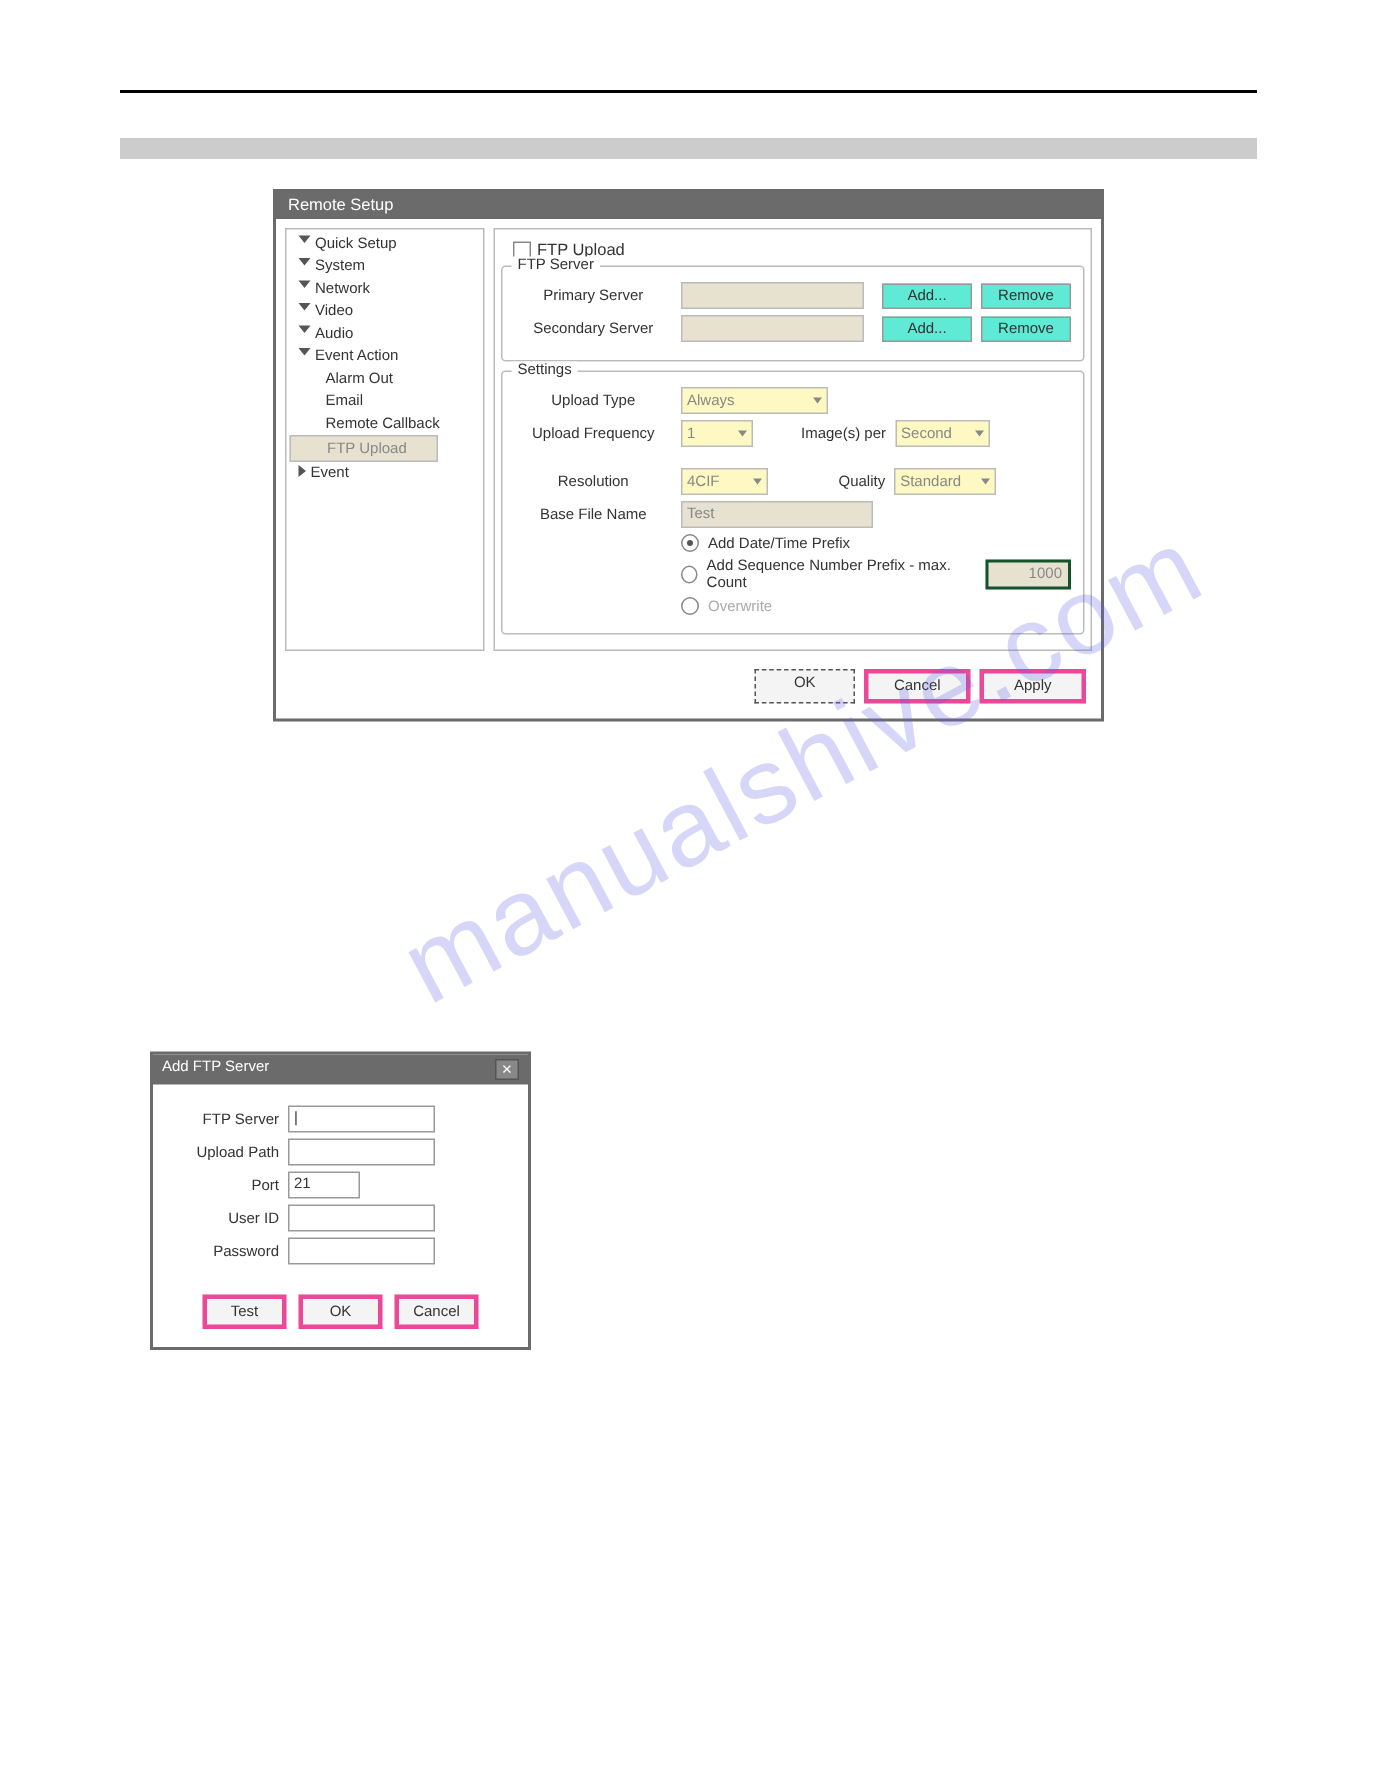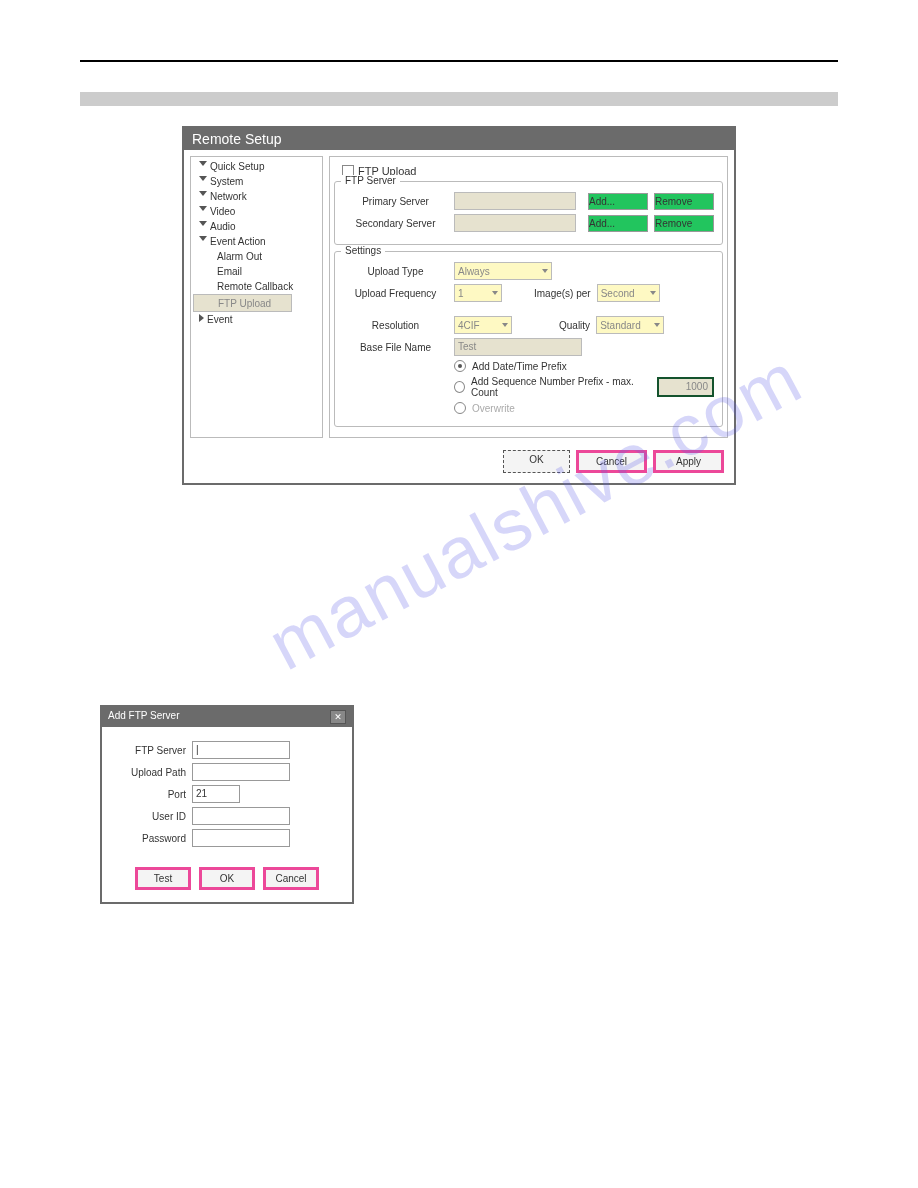--- a/index.html
+++ b/index.html
@@ -1,39 +1,39 @@
 <!DOCTYPE html>
 <html><head>
 <meta charset="utf-8">
 <style>
 body{margin:0;font-family:Tahoma,Arial,sans-serif;font-size:11px;color:#333;background:#fff;width:918px}
 .page{padding:40px 80px 40px 80px}
 .hr{border-top:2px solid #000;margin:20px 0 30px 0}
 .grayband{background:#ccc;height:14px;margin-bottom:20px}
 .dlg{border:2px solid #6b6b6b;background:#fff;margin:0 auto 40px auto;width:550px}
-.dlg-title{background:#6b6b6b;color:#fff;padding:3px 8px;font-size:14px}
+.dlg-title{background:#6b6b6b;color:#fff;padding:3px 8px;font-size:11px}
 .dlg-body{padding:6px;display:flex;gap:6px}
 .tree{width:150px;border:1px solid #bbb;background:#fff;padding:2px;font-size:10px}
 .tree-item{padding:2px 2px 2px 6px;display:flex;align-items:flex-start;gap:3px}
 .tree-item.sub{padding-left:24px}
 .tree-item.sel{background:#e6e2cf}
 .arrow{display:inline-block;width:0;height:0;border-left:4px solid transparent;border-right:4px solid transparent;border-top:5px solid #555}
 .arrow.r{border-top:4px solid transparent;border-bottom:4px solid transparent;border-left:5px solid #555;border-right:none}
 .main{flex:1;border:1px solid #bbb;padding:4px}
 .hdr{border:1px solid #888;padding:4px 6px;font-weight:bold;font-size:10px;margin-bottom:4px}
 .chk-row{padding:4px 8px;display:flex;align-items:center;gap:4px}
 .chk{width:10px;height:10px;border:1px solid #888;display:inline-block}
 .fieldset{border:1px solid #bbb;border-radius:3px;padding:6px 8px 8px 8px;margin-bottom:6px;position:relative}
 .legend{position:absolute;top:-7px;left:6px;background:#fff;padding:0 4px;font-size:10px}
 .row{display:flex;align-items:center;gap:6px;margin:4px 0}
 .lbl{width:105px;text-align:center;font-size:10px}
 .inp{border:1px solid #bbb;background:#e6e2cf;height:16px;width:120px}
 .sel{border:1px solid #bbb;background:#fef9c3;height:16px;width:70px;display:flex;align-items:center;justify-content:space-between;padding:0 3px;color:#888;font-size:10px}
 .sel .dd{width:0;height:0;border-left:3px solid transparent;border-right:3px solid transparent;border-top:4px solid #888}
-.btn{border:1px solid #999;background:#22c55e;padding:2px 0;width:58px;text-align:left;font-size:10px}
+.btn{border:1px solid #999;background:#5eead4;padding:2px 0;width:58px;text-align:center;font-size:10px}
 .radio{width:10px;height:10px;border:1px solid #888;border-radius:50%;display:inline-flex;align-items:center;justify-content:center}
 .radio.on::after{content:"";width:4px;height:4px;background:#555;border-radius:50%}
 .numbox{border:2px solid #14532d;background:#e6e2cf;height:16px;width:50px;text-align:right;padding:0 4px;color:#888;font-size:10px;line-height:16px}
 .dlg-footer{display:flex;justify-content:flex-end;gap:6px;padding:6px 10px 10px 10px}
 .btn2{border:3px solid #ec4899;background:#f4f4f4;padding:3px 0;width:65px;text-align:center;font-size:10px}
 .btn2.def{border:1px dashed #555}
 .dlg2{border:2px solid #6b6b6b;background:#fff;width:250px;margin-left:20px}
 .dlg2-title{background:#6b6b6b;color:#fff;padding:3px 6px;font-size:10px;display:flex;justify-content:space-between;align-items:flex-start}
 .closex{width:14px;height:12px;background:#888;border:1px solid #555;display:flex;align-items:center;justify-content:center;font-size:9px}
 .dlg2-body{padding:10px 14px}

